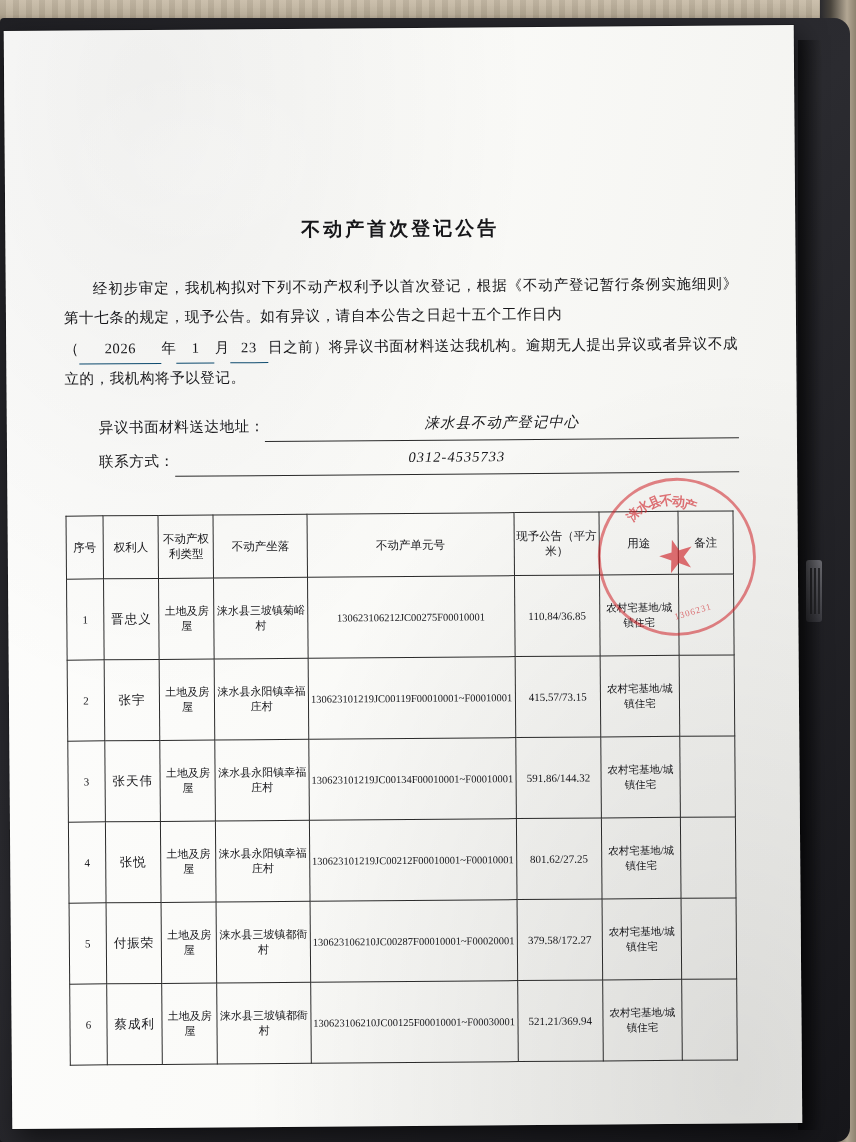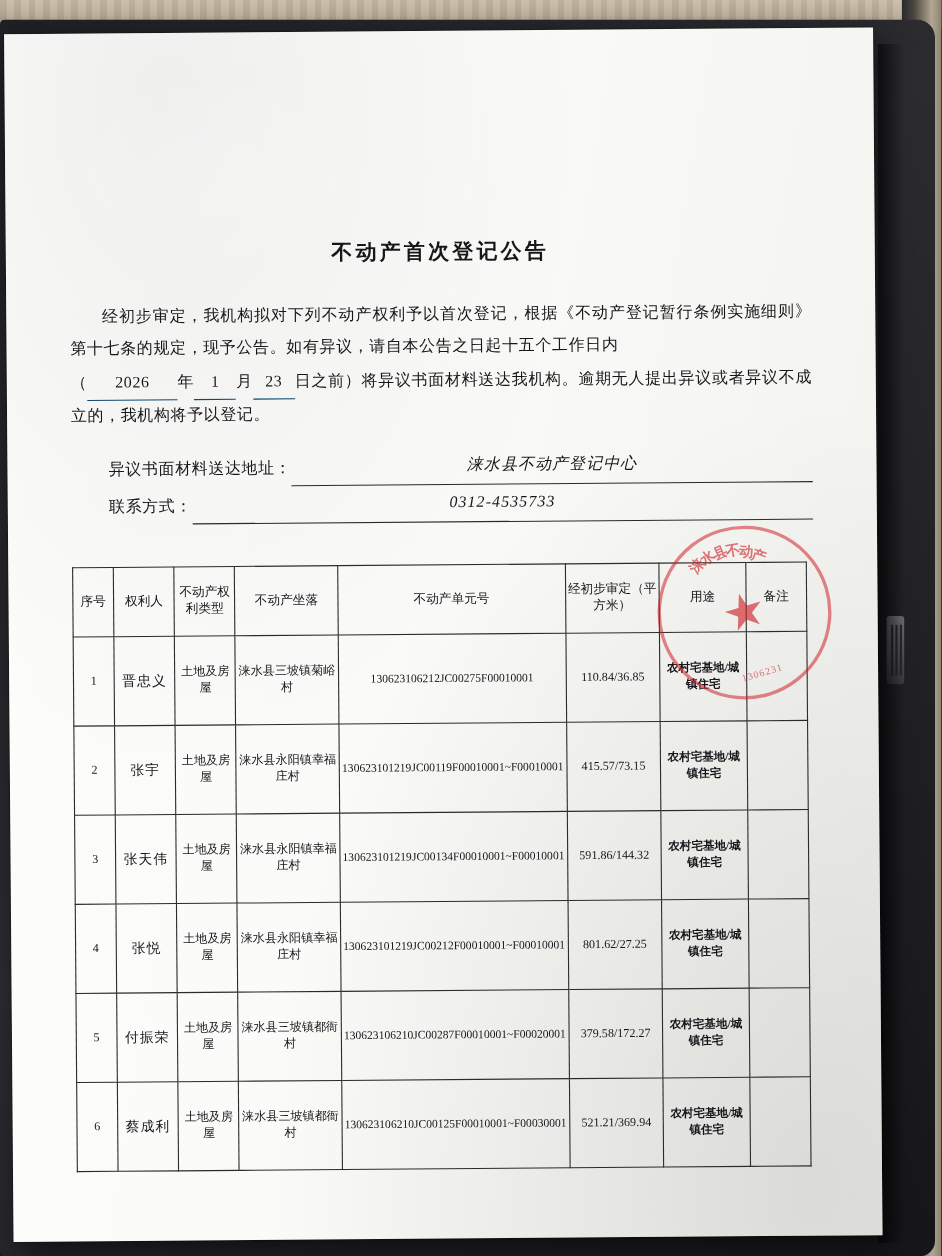--- a/index.html
+++ b/index.html
@@ -146,21 +146,21 @@
   .col-no     { width: 36px; margin-top: 25px; }
   .col-owner  { width: 58px; border-radius: 26px; }
   .col-type   { width: 58px; }
   .col-loc    { width: 104px; }
   .col-unit   { width: 138px; }
   .col-area   { width: 84px; }
   .col-use    { width: 86px; }
   .col-note   { width: 58px; }
   .cell-owner { font-size: 12.5px; letter-spacing: 1px; }
   .cell-unit  { font-size: 10.5px; line-height: 16px; }
-  .cell-use   { font-size: 10.5px; line-height: 15px; font-weight: bold; }
+  .cell-use   { font-size: 10.5px; line-height: 15px; }
   
   .seal {
     position: absolute;
     right: 42px;
     top: 452px;
     width: 152px;
     height: 152px;
     border-radius: 50%;
     border: 3px solid rgba(206, 32, 38, 0.62);
     color: rgba(206, 32, 38, 0.7);
@@ -250,21 +250,21 @@
       </div>
 
       <table class="reg">
         <thead>
           <tr>
             <th class="col-no">序号</th>
             <th class="col-owner">权利人</th>
             <th class="col-type">不动产权利类型</th>
             <th class="col-loc">不动产坐落</th>
             <th class="col-unit">不动产单元号</th>
-            <th class="col-area">经初步审定（平方米）</th>
+            <th class="col-area">现予公告（平方米）</th>
             <th class="col-use">用途</th>
             <th class="col-note">备注</th>
           </tr>
         </thead>
         <tbody>
           <tr>
             <td>1</td>
             <td class="cell-owner">晋忠义</td>
             <td>土地及房屋</td>
             <td>涞水县三坡镇菊峪村</td>

